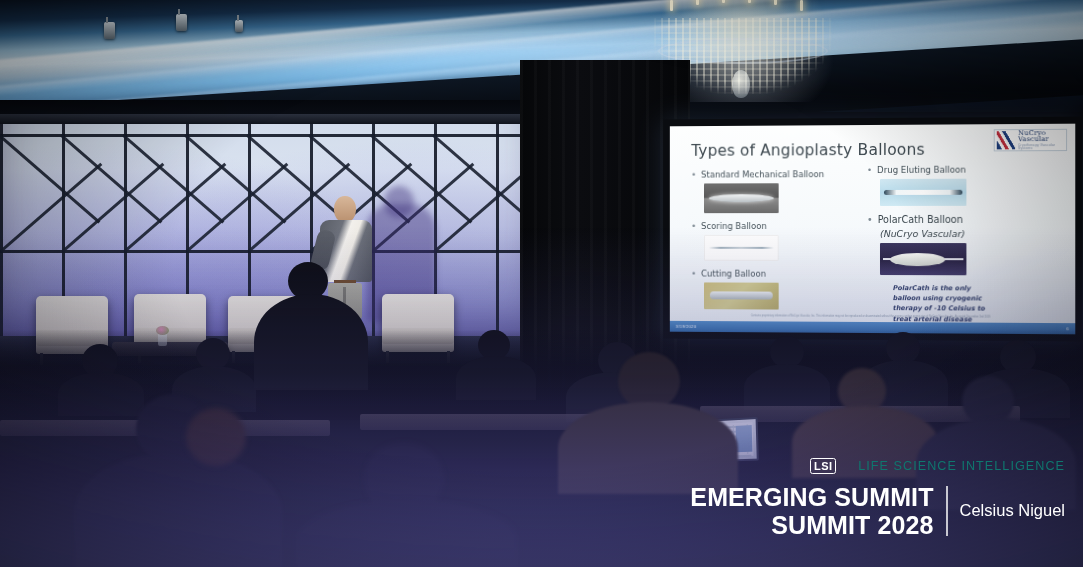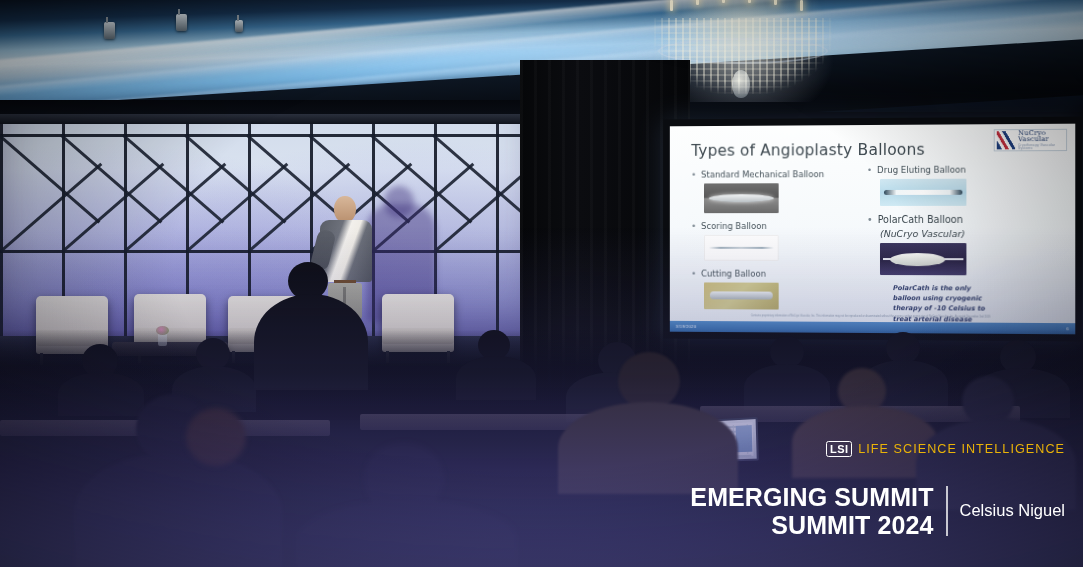--- a/index.html
+++ b/index.html
@@ -334,30 +334,30 @@
   .vignette{
     position:absolute; inset:0; pointer-events:none;
     background:radial-gradient(ellipse at 50% 46%, transparent 48%, rgba(0,0,0,.52) 100%);
   }
 
   
   .brand{
     position:absolute; right:18px; bottom:28px; text-align:right; z-index:40;
   }
   .lsi-line{
-    display:flex; align-items:center; justify-content:flex-end; gap:6px; margin-bottom:26px;
+    display:flex; align-items:center; justify-content:flex-end; gap:22px; margin-bottom:9px;
   }
   .lsi-badge{
     width:26px; height:16px; border:1.4px solid #ffffff; border-radius:2.5px;
     display:flex; align-items:center; justify-content:center;
     font-size:11px; font-weight:bold; color:#ffffff; letter-spacing:.4px;
     font-family:"Liberation Sans", sans-serif; line-height:1;
   }
   .lsi-text{
-    font-size:12.6px; color:#eab308; letter-spacing:1.05px; font-weight:400;
+    font-size:12.6px; color:#0f766e; letter-spacing:1.05px; font-weight:400;
     font-family:"Liberation Sans", sans-serif;
   }
   .lockup{ display:flex; align-items:center; justify-content:flex-end; gap:12px; }
   .lockup-left{ text-align:right; }
   .lk-l1, .lk-l2{
     font-size:25px; font-weight:bold; color:#ffffff; letter-spacing:.1px; line-height:1.12;
     font-family:"Liberation Sans", sans-serif;
   }
   .divider{ width:2px; height:50px; background:rgba(255,255,255,.75); }
   .lockup-right{ text-align:left; }
@@ -576,21 +576,21 @@
   <div class="vignette"></div>
 
   <div class="brand">
     <div class="lsi-line">
       <div class="lsi-badge">LSI</div>
       <div class="lsi-text">LIFE SCIENCE INTELLIGENCE</div>
     </div>
     <div class="lockup">
       <div class="lockup-left">
         <div class="lk-l1">EMERGING SUMMIT</div>
-        <div class="lk-l2">SUMMIT 2024</div>
+        <div class="lk-l2">SUMMIT 2028</div>
       </div>
       <div class="divider"></div>
       <div class="lockup-right">
         <div class="lk-r2">Celsius Niguel</div>
       </div>
     </div>
   </div>
 
 </div>
 

